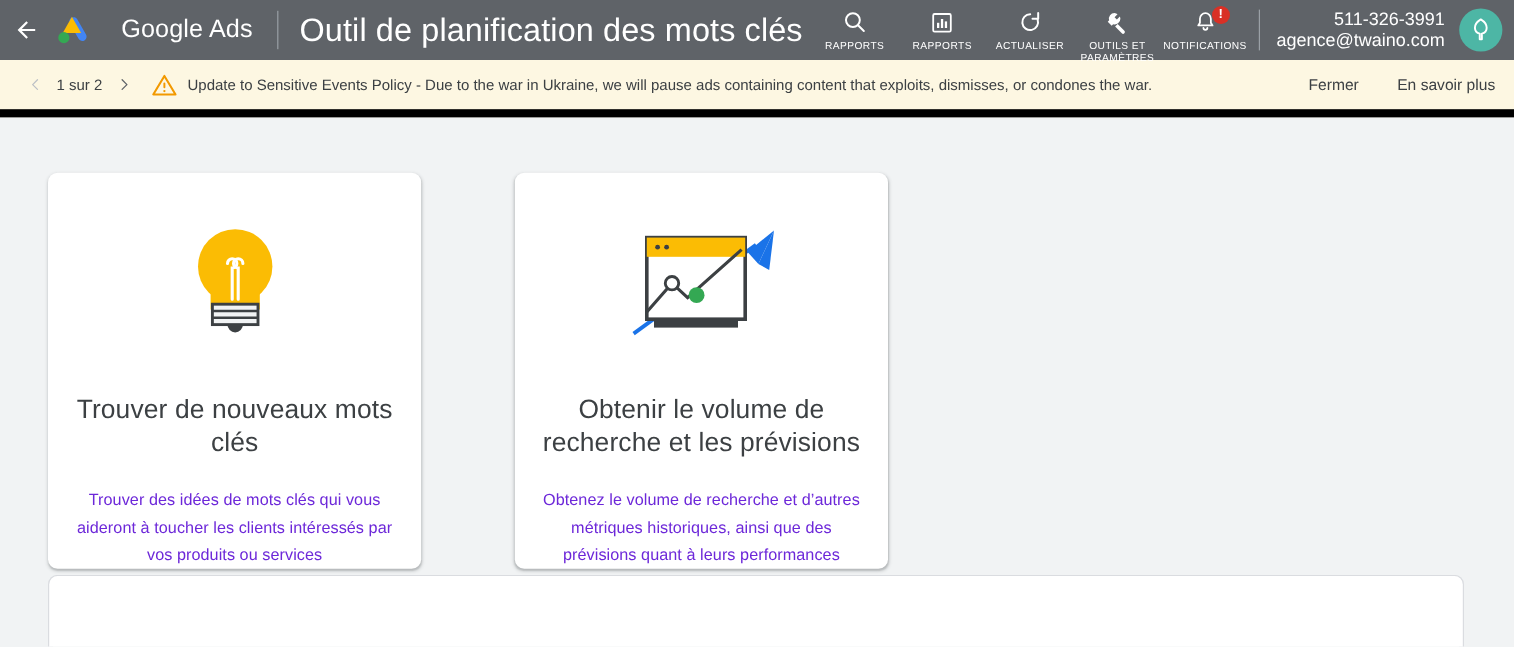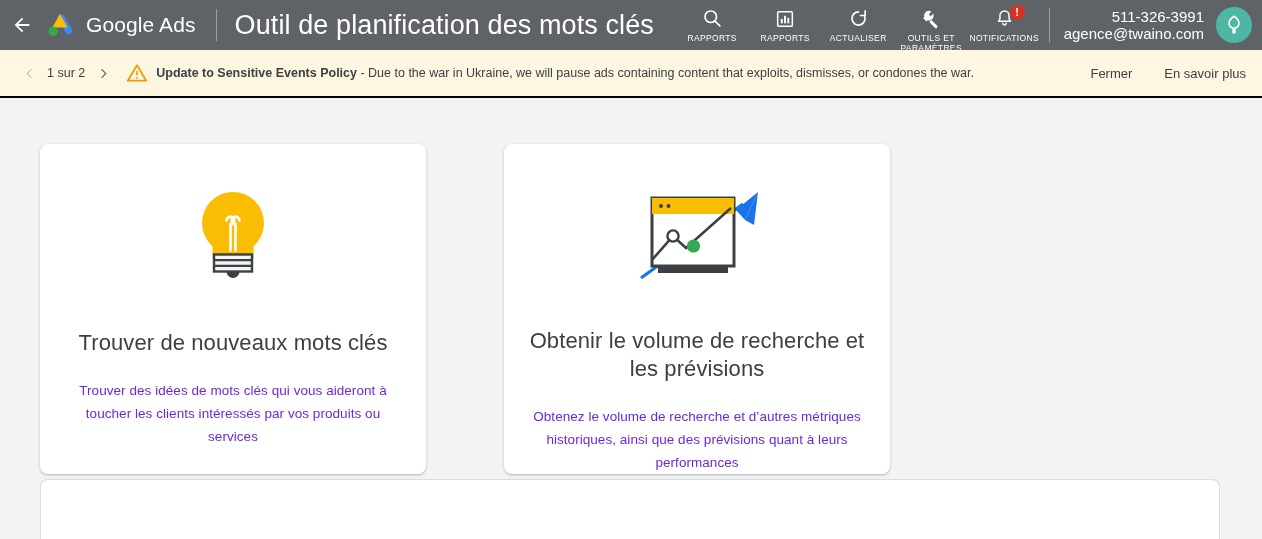--- a/index.html
+++ b/index.html
@@ -23,21 +23,21 @@
     width: 44px;
     height: 50px;
     display: flex;
     align-items: center;
     justify-content: center;
     cursor: pointer;
   }
   .brand-wrap {
     display: flex;
     align-items: center;
-    gap: 10px;
+    gap: 25px;
     padding-left: 2px;
     cursor: pointer;
   }
   .ads-logo { width: 30px; height: 28px; display: block; }
   .brand-text {
     color: #ffffff;
     font-size: 21px;
     letter-spacing: .1px;
     white-space: nowrap;
   }
@@ -126,21 +126,21 @@
     align-items: center;
     justify-content: center;
     cursor: pointer;
     flex: 0 0 auto;
   }
 
   
   .policybar {
     height: 48px;
     background: #fdf7e2;
-    border-bottom: 2px solid #000000;
+    border-bottom: 7px solid #000000;
     display: flex;
     align-items: center;
     padding: 0 16px 0 18px;
   }
   .pager {
     display: flex;
     align-items: center;
     gap: 2px;
     flex: 0 0 auto;
   }
@@ -158,21 +158,21 @@
     padding: 0 5px;
     white-space: nowrap;
   }
   .warn-icon { margin: 0 8px 0 12px; flex: 0 0 auto; display:flex; }
   .policy-msg {
     font-size: 12.5px;
     color: #3c4043;
     white-space: nowrap;
     overflow: hidden;
   }
-  .policy-msg b { font-weight: bold; }
+  .policy-msg b { font-weight: normal; }
   .policy-spacer { flex: 1 1 auto; }
   .policy-action {
     font-size: 13px;
     color: #3c4043;
     margin-left: 32px;
     cursor: pointer;
     white-space: nowrap;
     flex: 0 0 auto;
   }
 
@@ -181,21 +181,21 @@
     background: #f1f3f4;
     height: 441px;
     position: relative;
     padding: 46px 0 0 40px;
   }
   .cards {
     display: flex;
     gap: 78px;
   }
   .card {
-    width: 386px;
+    width: 311px;
     height: 330px;
     background: #ffffff;
     border-radius: 8px;
     box-shadow: 0 1px 3px rgba(60,64,67,.28), 0 1px 1px rgba(60,64,67,.10);
     display: flex;
     flex-direction: column;
     align-items: center;
     cursor: pointer;
     padding: 0 22px;
   }

